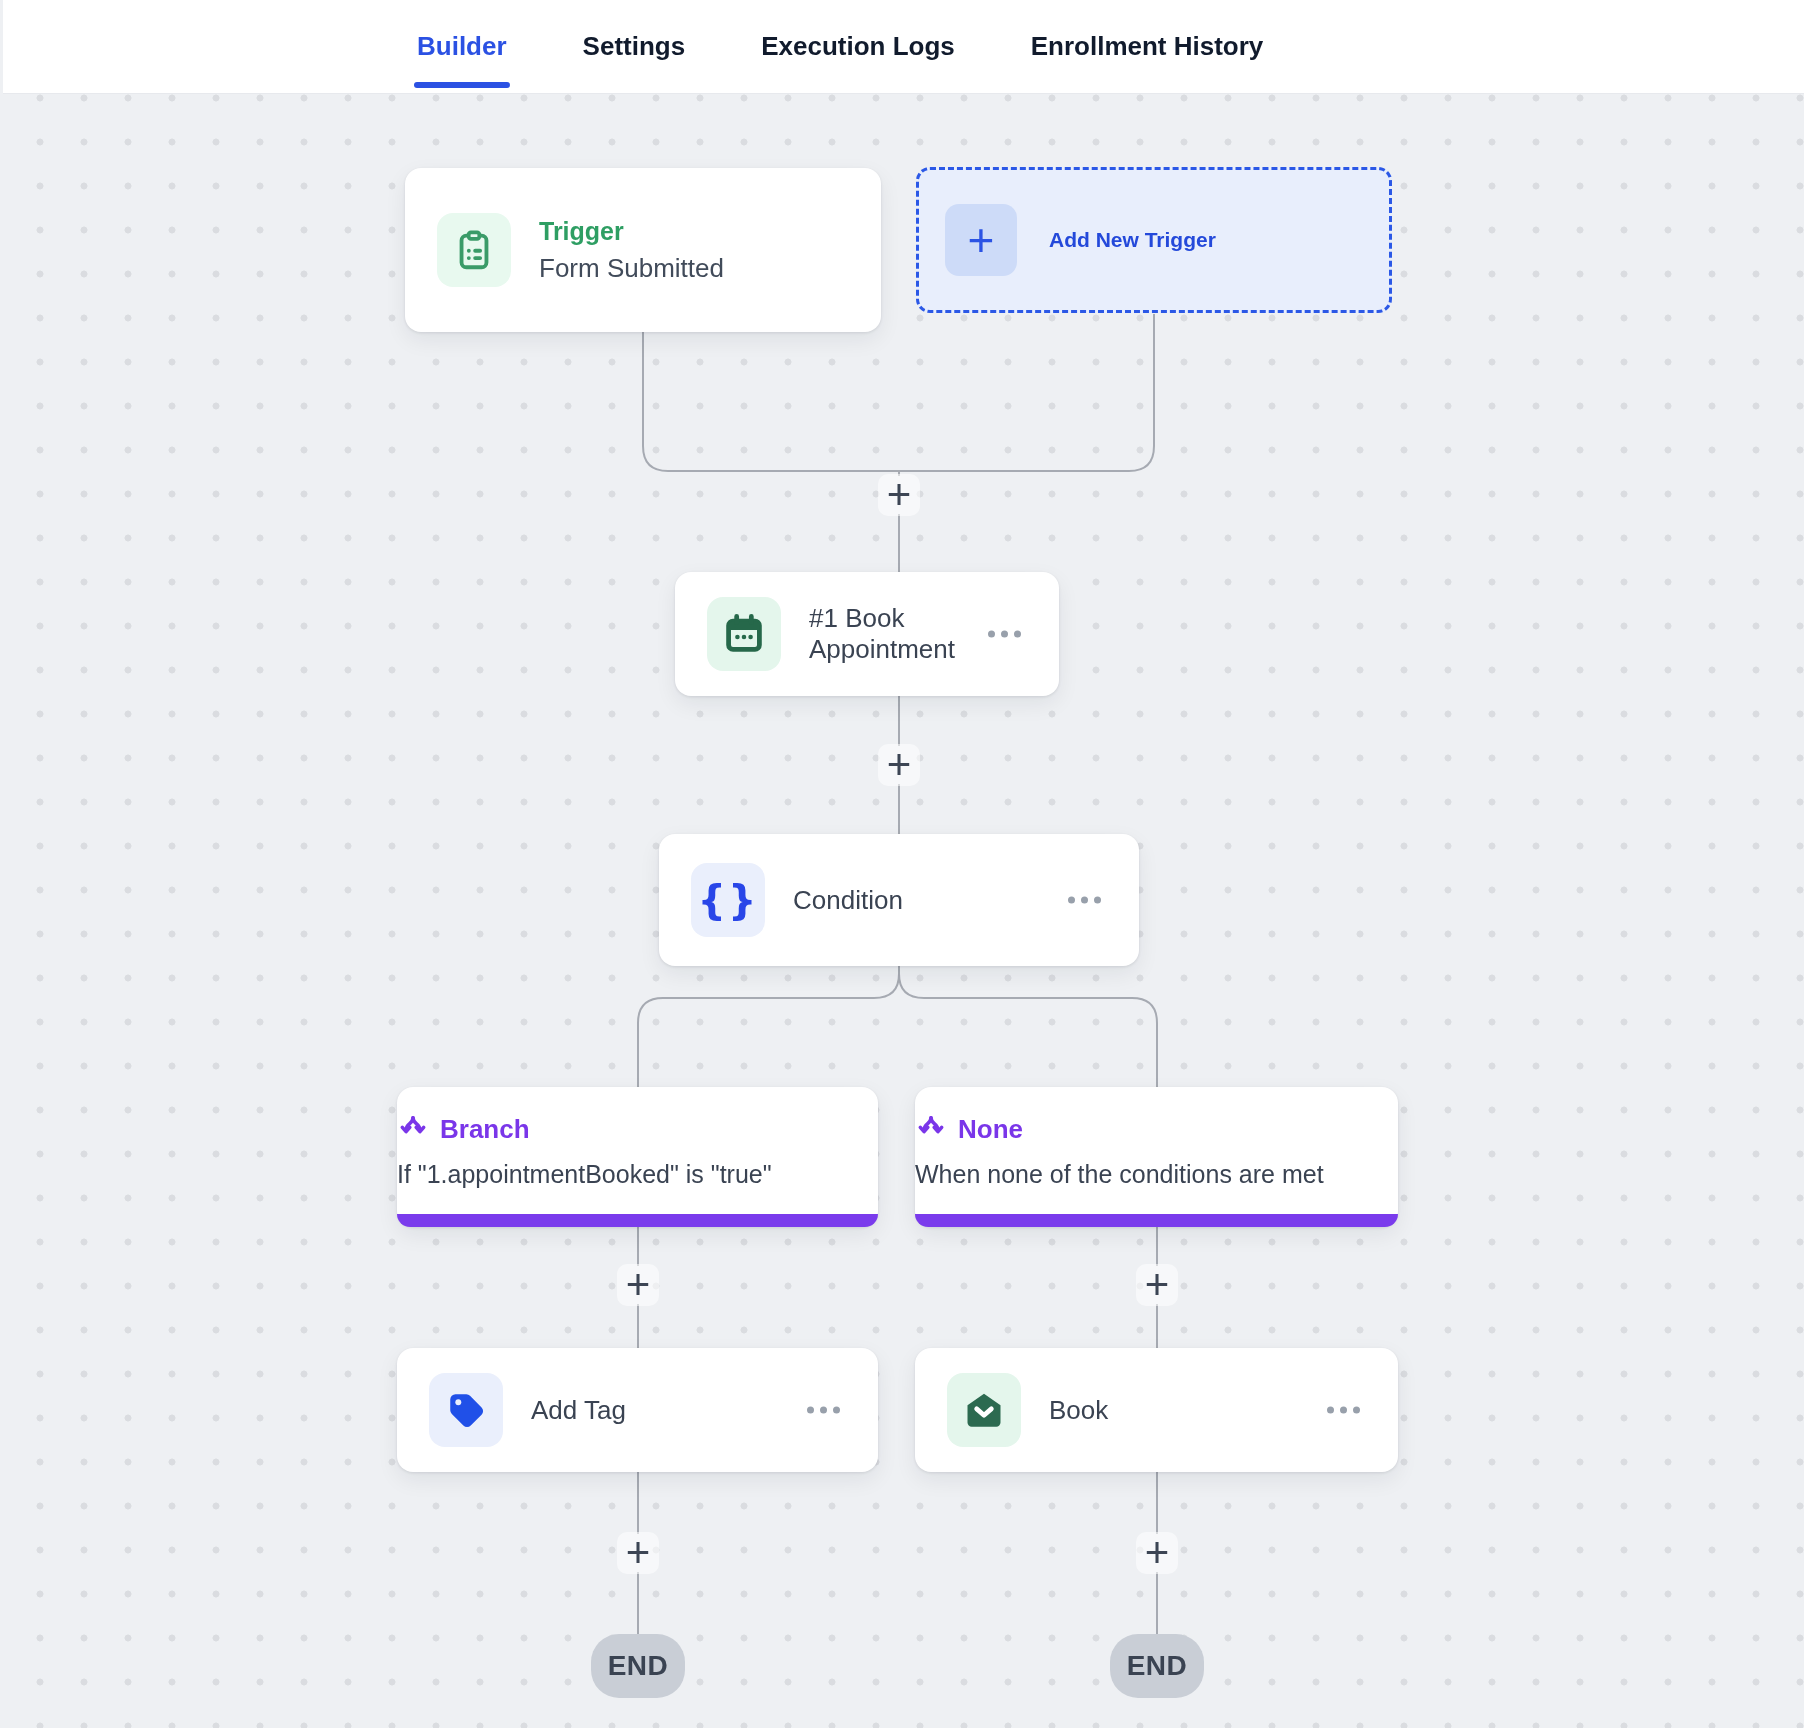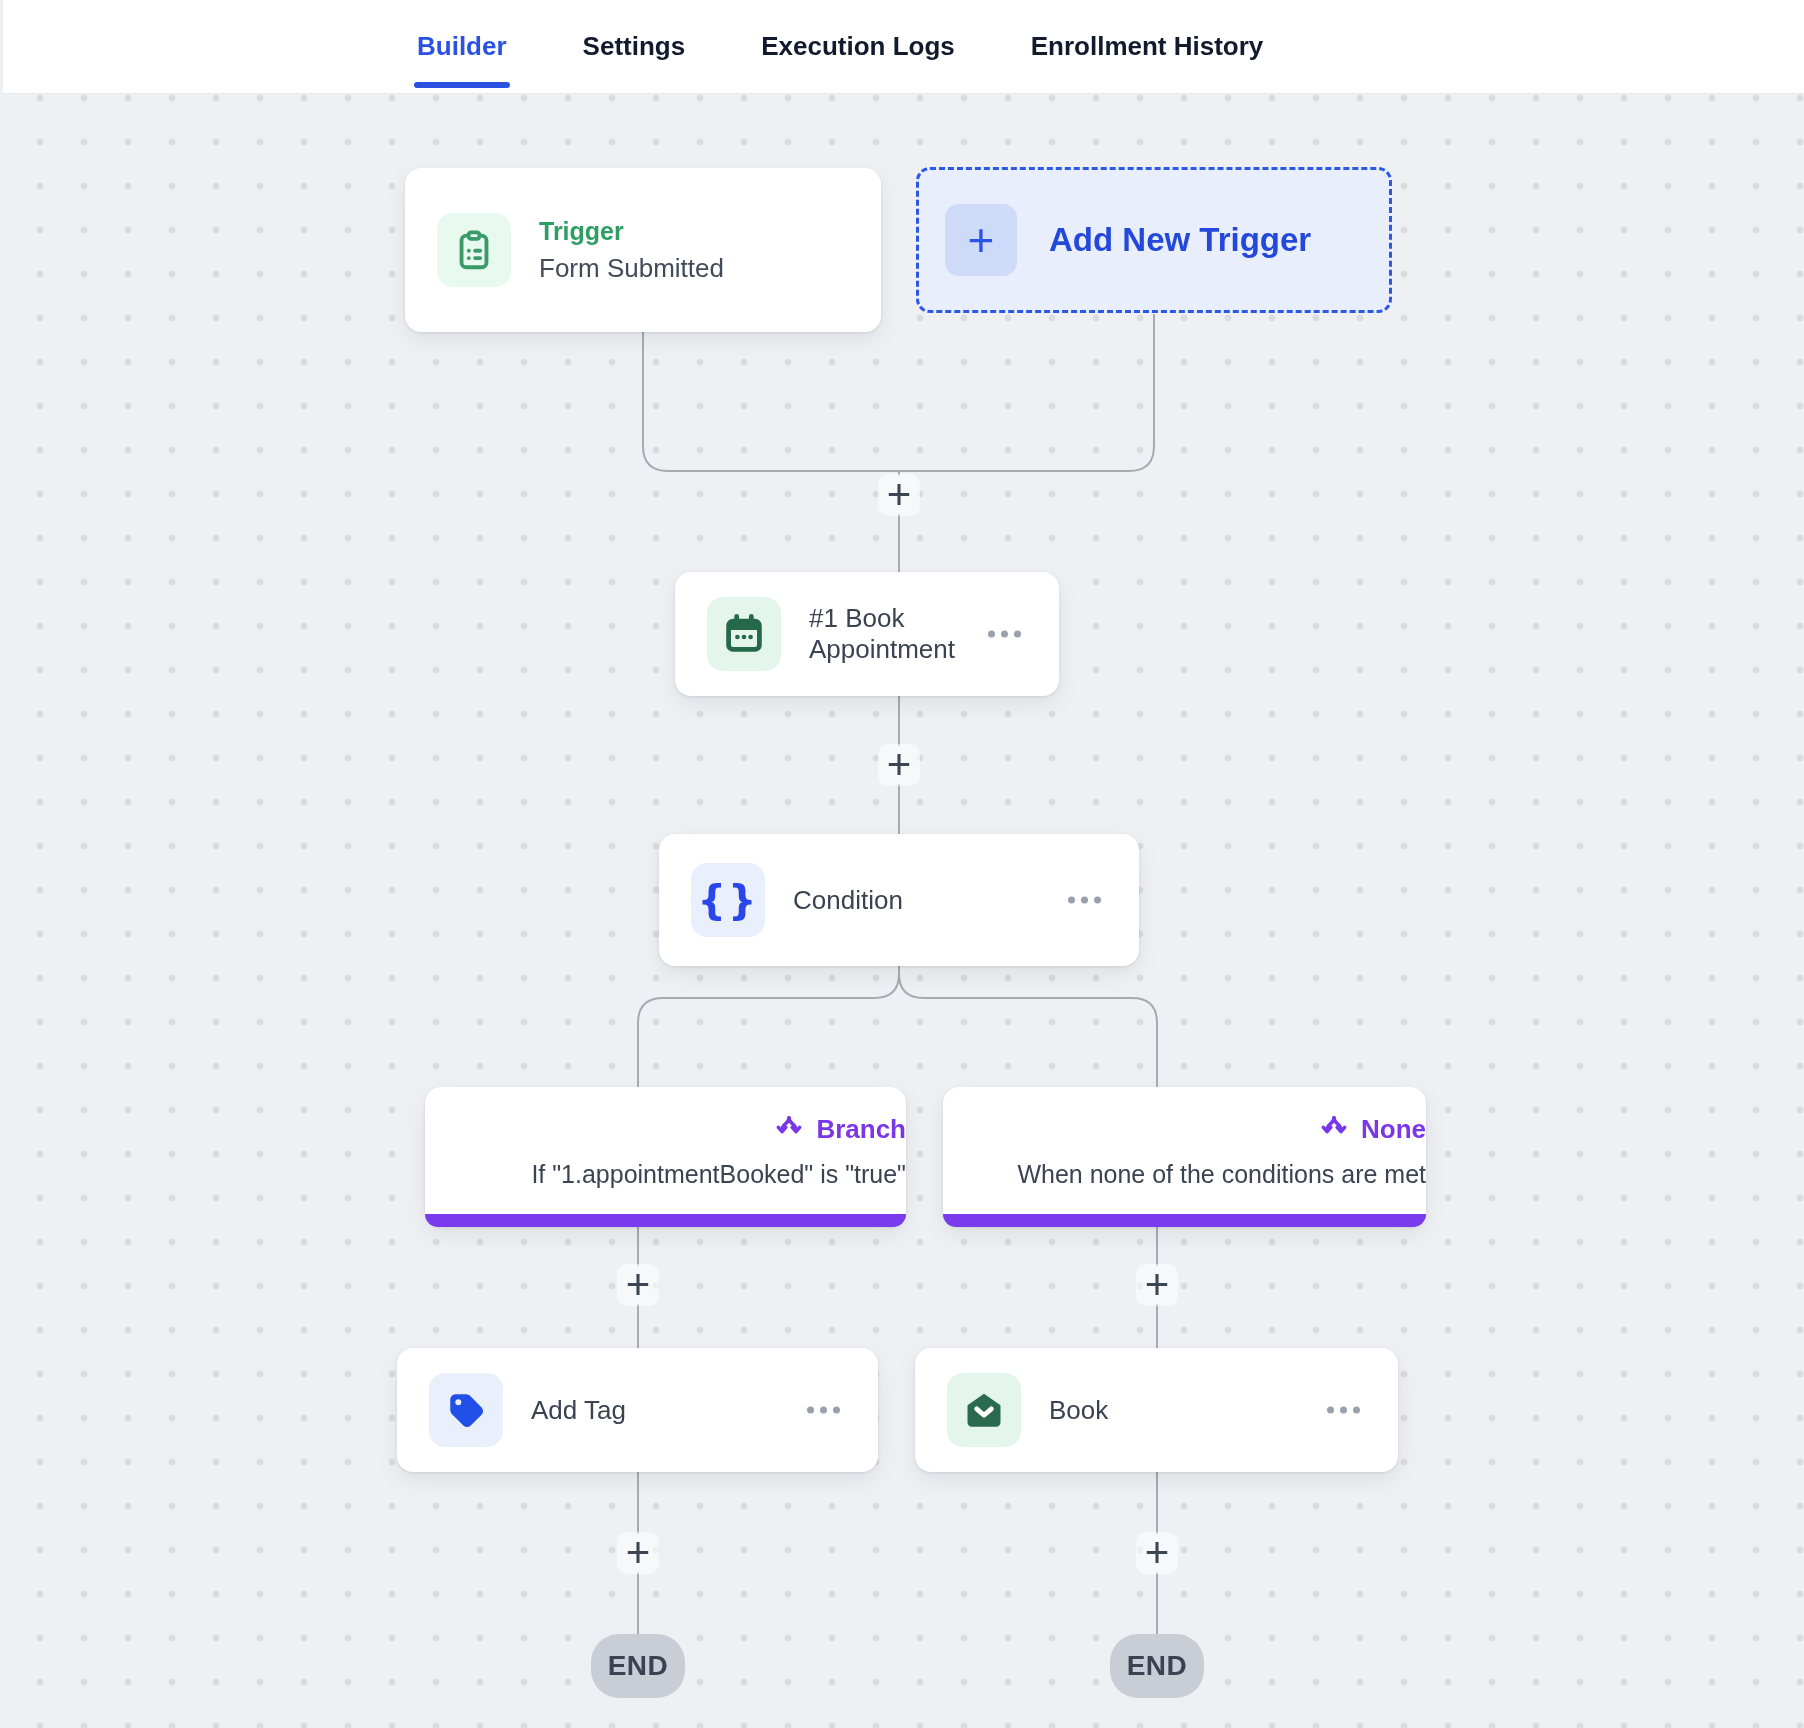--- a/index.html
+++ b/index.html
@@ -89,29 +89,29 @@
     border-radius:14px;
     display:flex; align-items:center; gap:32px;
     padding:0 26px; cursor:pointer;
   }
   .plusbox {
     width:72px; height:72px; border-radius:14px;
     background:#cddbf8; color:#2b53e4;
     display:flex; align-items:center; justify-content:center;
     font-size:46px; font-weight:400; line-height:1; flex:none;
   }
-  .add-trigger-label { font-size:33px; font-weight:700; color:#2449da; }
+  .add-trigger-label { font-size:21px; font-weight:700; color:#2449da; }
 
   
   .branch-card {
     position:absolute;
     background:#fff; border-radius:16px;
     box-shadow:0 1px 3px rgba(15,23,42,.10), 0 8px 22px rgba(15,23,42,.07);
-    display:flex; flex-direction:column; align-items:flex-end;
-    padding-top:26px; cursor:pointer;margin-left:28px;
+    display:flex; flex-direction:column; align-items:flex-start;
+    padding-top:26px; cursor:pointer;
   }
   .branch-head {
     display:flex; align-items:center; gap:11px;
     font-size:26px; font-weight:700; color:#7a36e9;
   }
   .branch-desc { margin-top:15px; font-size:25px; font-weight:400; color:#3a4352; }
   .branch-bar {
     position:absolute; left:0; right:0; bottom:0; height:13px;
     background:#7a3bec; border-radius:0 0 16px 16px;
   }

